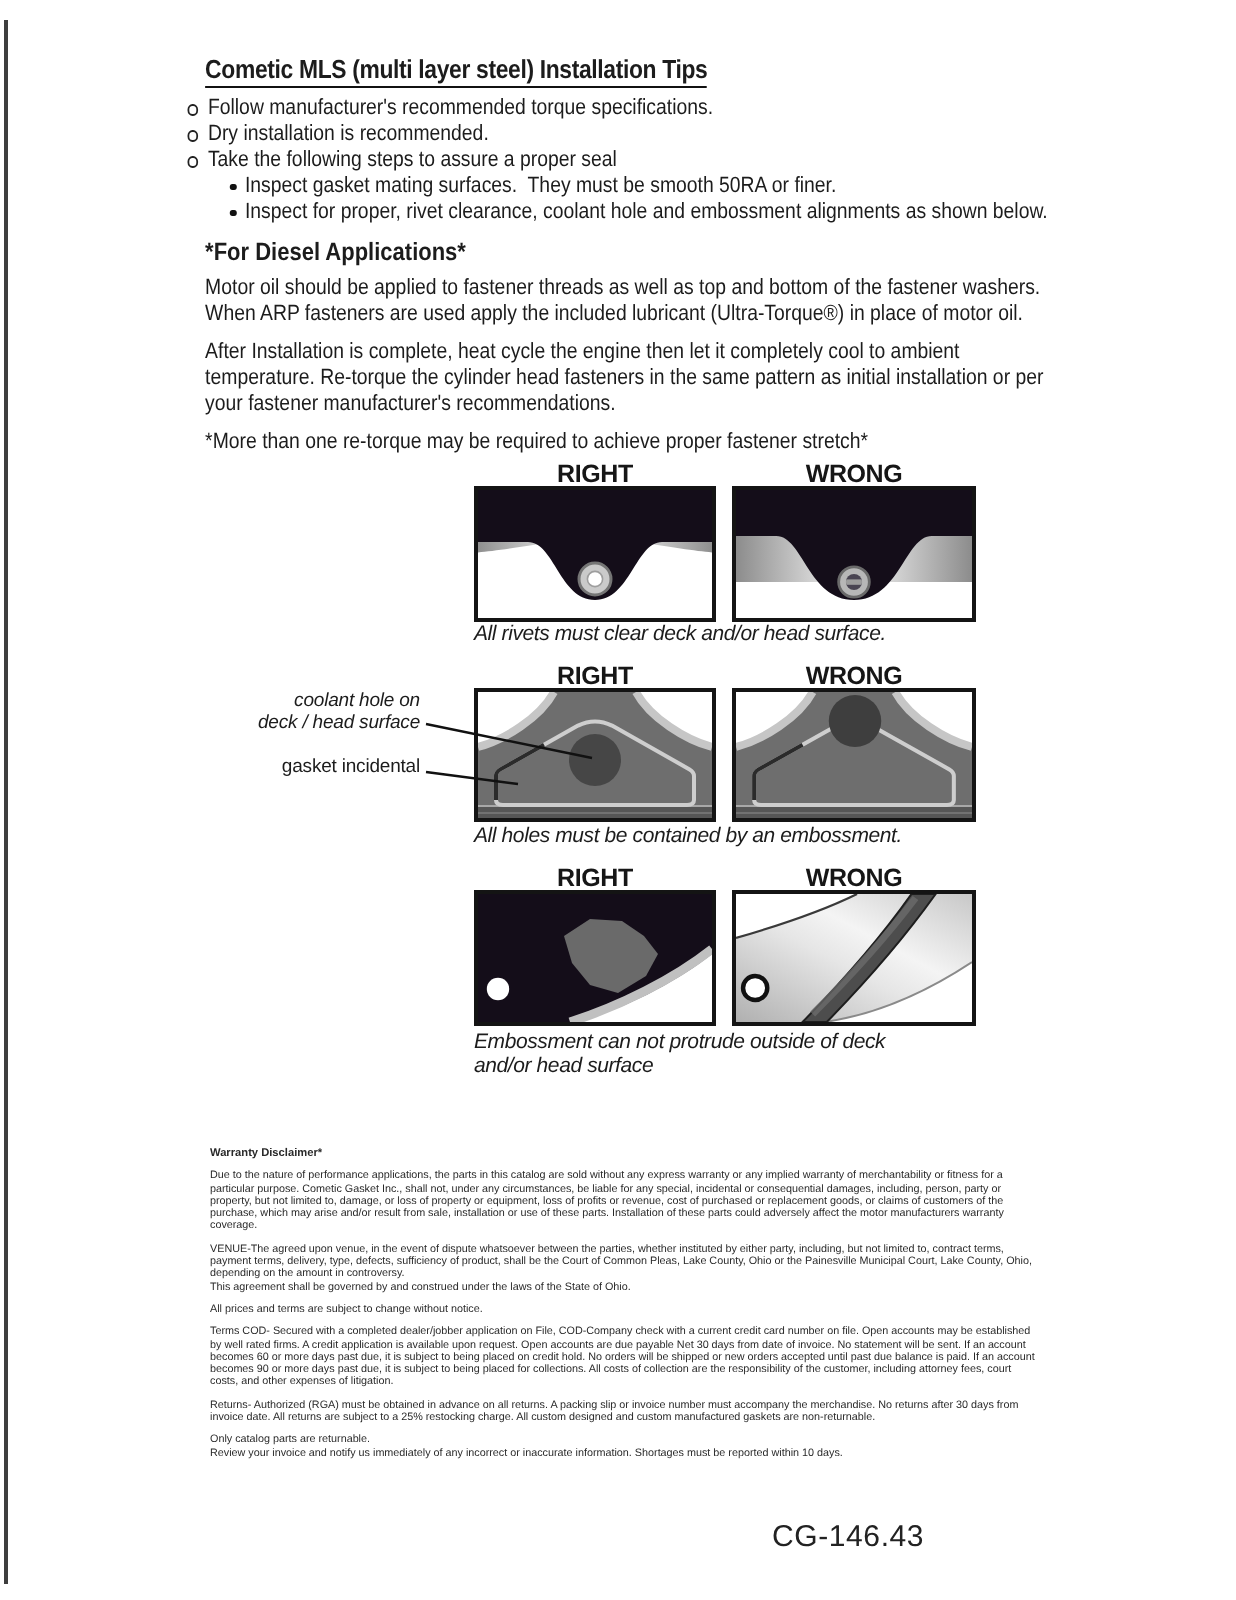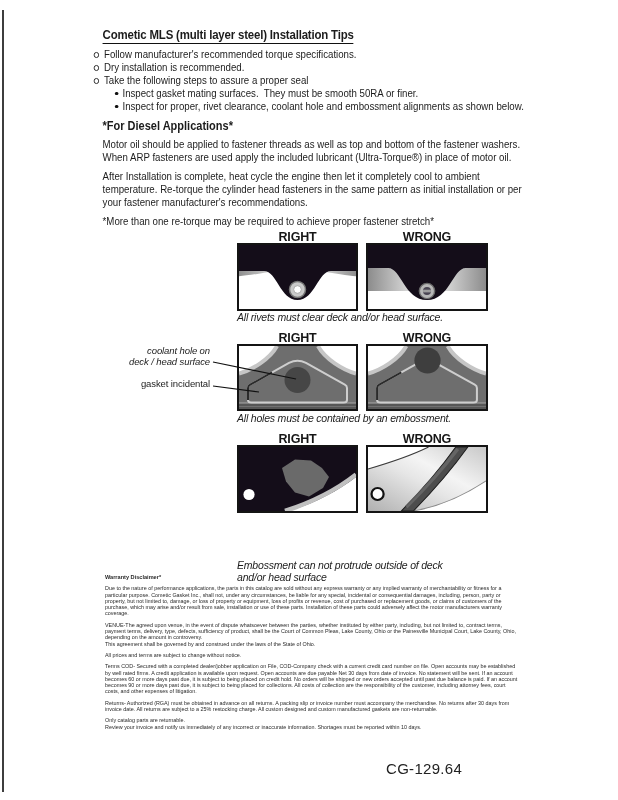--- a/index.html
+++ b/index.html
@@ -204,29 +204,29 @@
       <rect width="117" height="64" fill="#ffffff"></rect>
       <path d="M0,22 C24,15 44,8 60,0 H117 V34 C96,48 71,60 44,64 H0 Z" fill="url(#deckG)"></path>
       <path d="M0,22 C24,15 44,8 60,0" stroke="#3a3a3a" stroke-width="1.1" fill="none"></path>
       <path d="M117,34 C96,48 71,60 44,64" stroke="#8a8a8a" stroke-width="1" fill="none"></path>
       <path d="M87,0 Q66,30 33,64 L45,64 Q77,31 99,0 Z" fill="#4d4d4d" stroke="#1e1e1e" stroke-width="1"></path>
       <path d="M89,2 Q68,30 38,60" stroke="#6f6f6f" stroke-width="3.5" fill="none" opacity="0.7"></path>
       <circle cx="9.5" cy="47" r="6" fill="#ffffff" stroke="#111111" stroke-width="2.2"></circle>
     </svg>
   </div>
 
-  <div class="caption" style="left:237px;top:516px;width:260px;margin-top:44px;">Embossment can not protrude outside of deck
+  <div class="caption" style="left:237px;top:516px;width:260px;">Embossment can not protrude outside of deck
 and/or head surface</div>
 
   <div class="fine">
     <p class="fp-head">Warranty Disclaimer*</p>
     <p>Due to the nature of performance applications, the parts in this catalog are sold without any express warranty or any implied warranty of merchantability or fitness for a particular purpose.  Cometic Gasket Inc., shall not, under any circumstances, be liable for any special, incidental or consequential damages, including, person, party or property, but not limited to, damage, or loss of property or equipment, loss of profits or revenue, cost of purchased or replacement goods, or claims of customers of the purchase, which may arise and/or result from sale, installation or use of these parts.  Installation of these parts could adversely affect the motor manufacturers warranty coverage.</p>
     <p>VENUE-The agreed upon venue, in the event of dispute whatsoever between the parties, whether instituted by either party, including, but not limited to, contract terms, payment terms, delivery, type, defects, sufficiency of product, shall be the Court of Common Pleas, Lake County, Ohio or the Painesville Municipal Court, Lake County, Ohio, depending on the amount in controversy.
 This agreement shall be governed by and construed under the laws of the State of Ohio.</p>
     <p>All prices and terms are subject to change without notice.</p>
     <p>Terms COD- Secured with a completed dealer/jobber application on File, COD-Company check with a current credit card number on file.  Open accounts may be established by well rated firms.  A credit application is available upon request.  Open accounts are due payable Net 30 days from date of invoice.  No statement will be sent.  If an account becomes 60 or more days past due, it is subject to being placed on credit hold.  No orders will be shipped or new orders accepted until past due balance is paid.  If an account becomes 90 or more days past due, it is subject to being placed for collections.  All costs of collection are the responsibility of the customer, including attorney fees, court costs, and other expenses of litigation.</p>
     <p>Returns- Authorized (RGA) must be obtained in advance on all returns.  A packing slip or invoice number must accompany the merchandise.  No returns after 30 days from invoice date.  All returns are subject to a 25% restocking charge.  All custom designed and custom manufactured gaskets are non-returnable.</p>
     <p>Only catalog parts are returnable.
 Review your invoice and notify us immediately of any incorrect or inaccurate information.  Shortages must be reported within 10 days.</p>
   </div>
 
-  <div class="footer-code">CG-129.64</div>
+  <div class="footer-code">CG-146.43</div>
 </div>
 
 </body></html>

